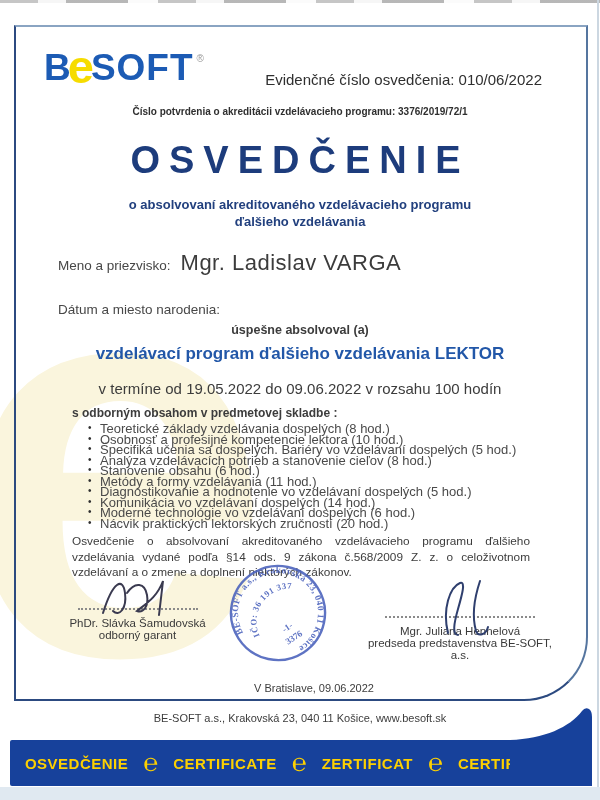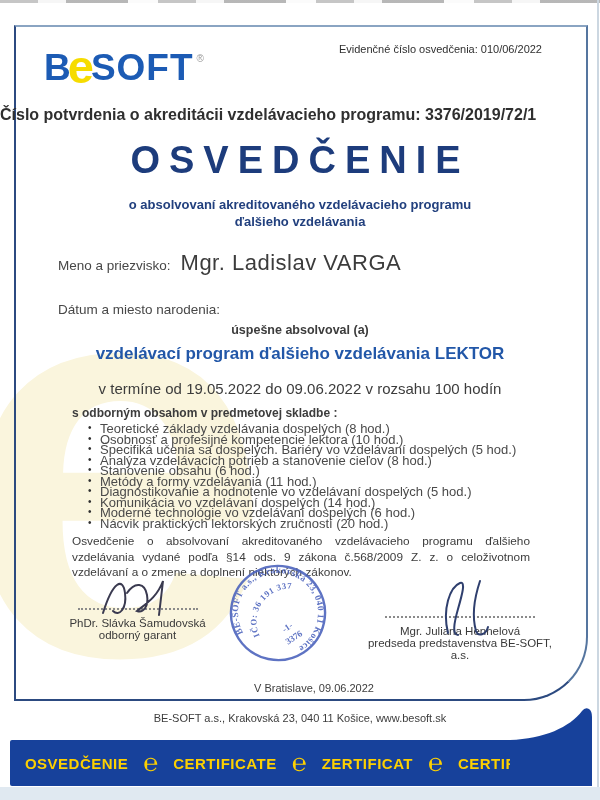--- a/index.html
+++ b/index.html
@@ -21,22 +21,22 @@
   .frame{left:14px;top:25px;width:570px;height:672px;border:2px solid #2c4a80;
     border-top-color:#8aa4c2;border-right-color:#55759f;border-bottom-right-radius:64px;z-index:1;}
 
   .z{z-index:2;}
 
   
   .logo{left:44px;top:40px;display:flex;align-items:baseline;line-height:1;}
   .logo-b,.logo-soft{font-size:37px;font-weight:bold;color:#1c5bb4;letter-spacing:1px;}
   .logo-e{font-size:47px;font-weight:bold;color:#f6dc00;position:relative;top:3px;margin:0 -3px 0 -4px;}
   .logo-reg{font-size:10px;color:#9a9a9a;margin-left:3px;position:relative;top:-18px;}
-  .evidence{right:58px;top:43px;font-size:11px;color:#2f2f2f;}
-  .accred{left:0;right:0;top:106px;text-align:left;font-size:16px;font-weight:bold;color:#2f2f2f;}
+  .evidence{right:58px;top:71px;font-size:15px;color:#2f2f2f;}
+  .accred{left:0;right:0;top:106px;text-align:center;font-size:10px;font-weight:bold;color:#2f2f2f;}
 
   
   .title{left:0;right:0;top:139px;text-align:center;font-size:38px;font-weight:bold;
     letter-spacing:9px;color:#1d3c7c;}
   .sub1{left:0;right:0;top:197px;text-align:center;font-size:13px;font-weight:bold;color:#22407e;}
   .sub2{left:0;right:0;top:214px;text-align:center;font-size:13px;font-weight:bold;color:#22407e;}
 
   
   .name-row{left:58px;top:250px;display:flex;align-items:baseline;}
   .name-label{font-size:13.5px;color:#474747;}

